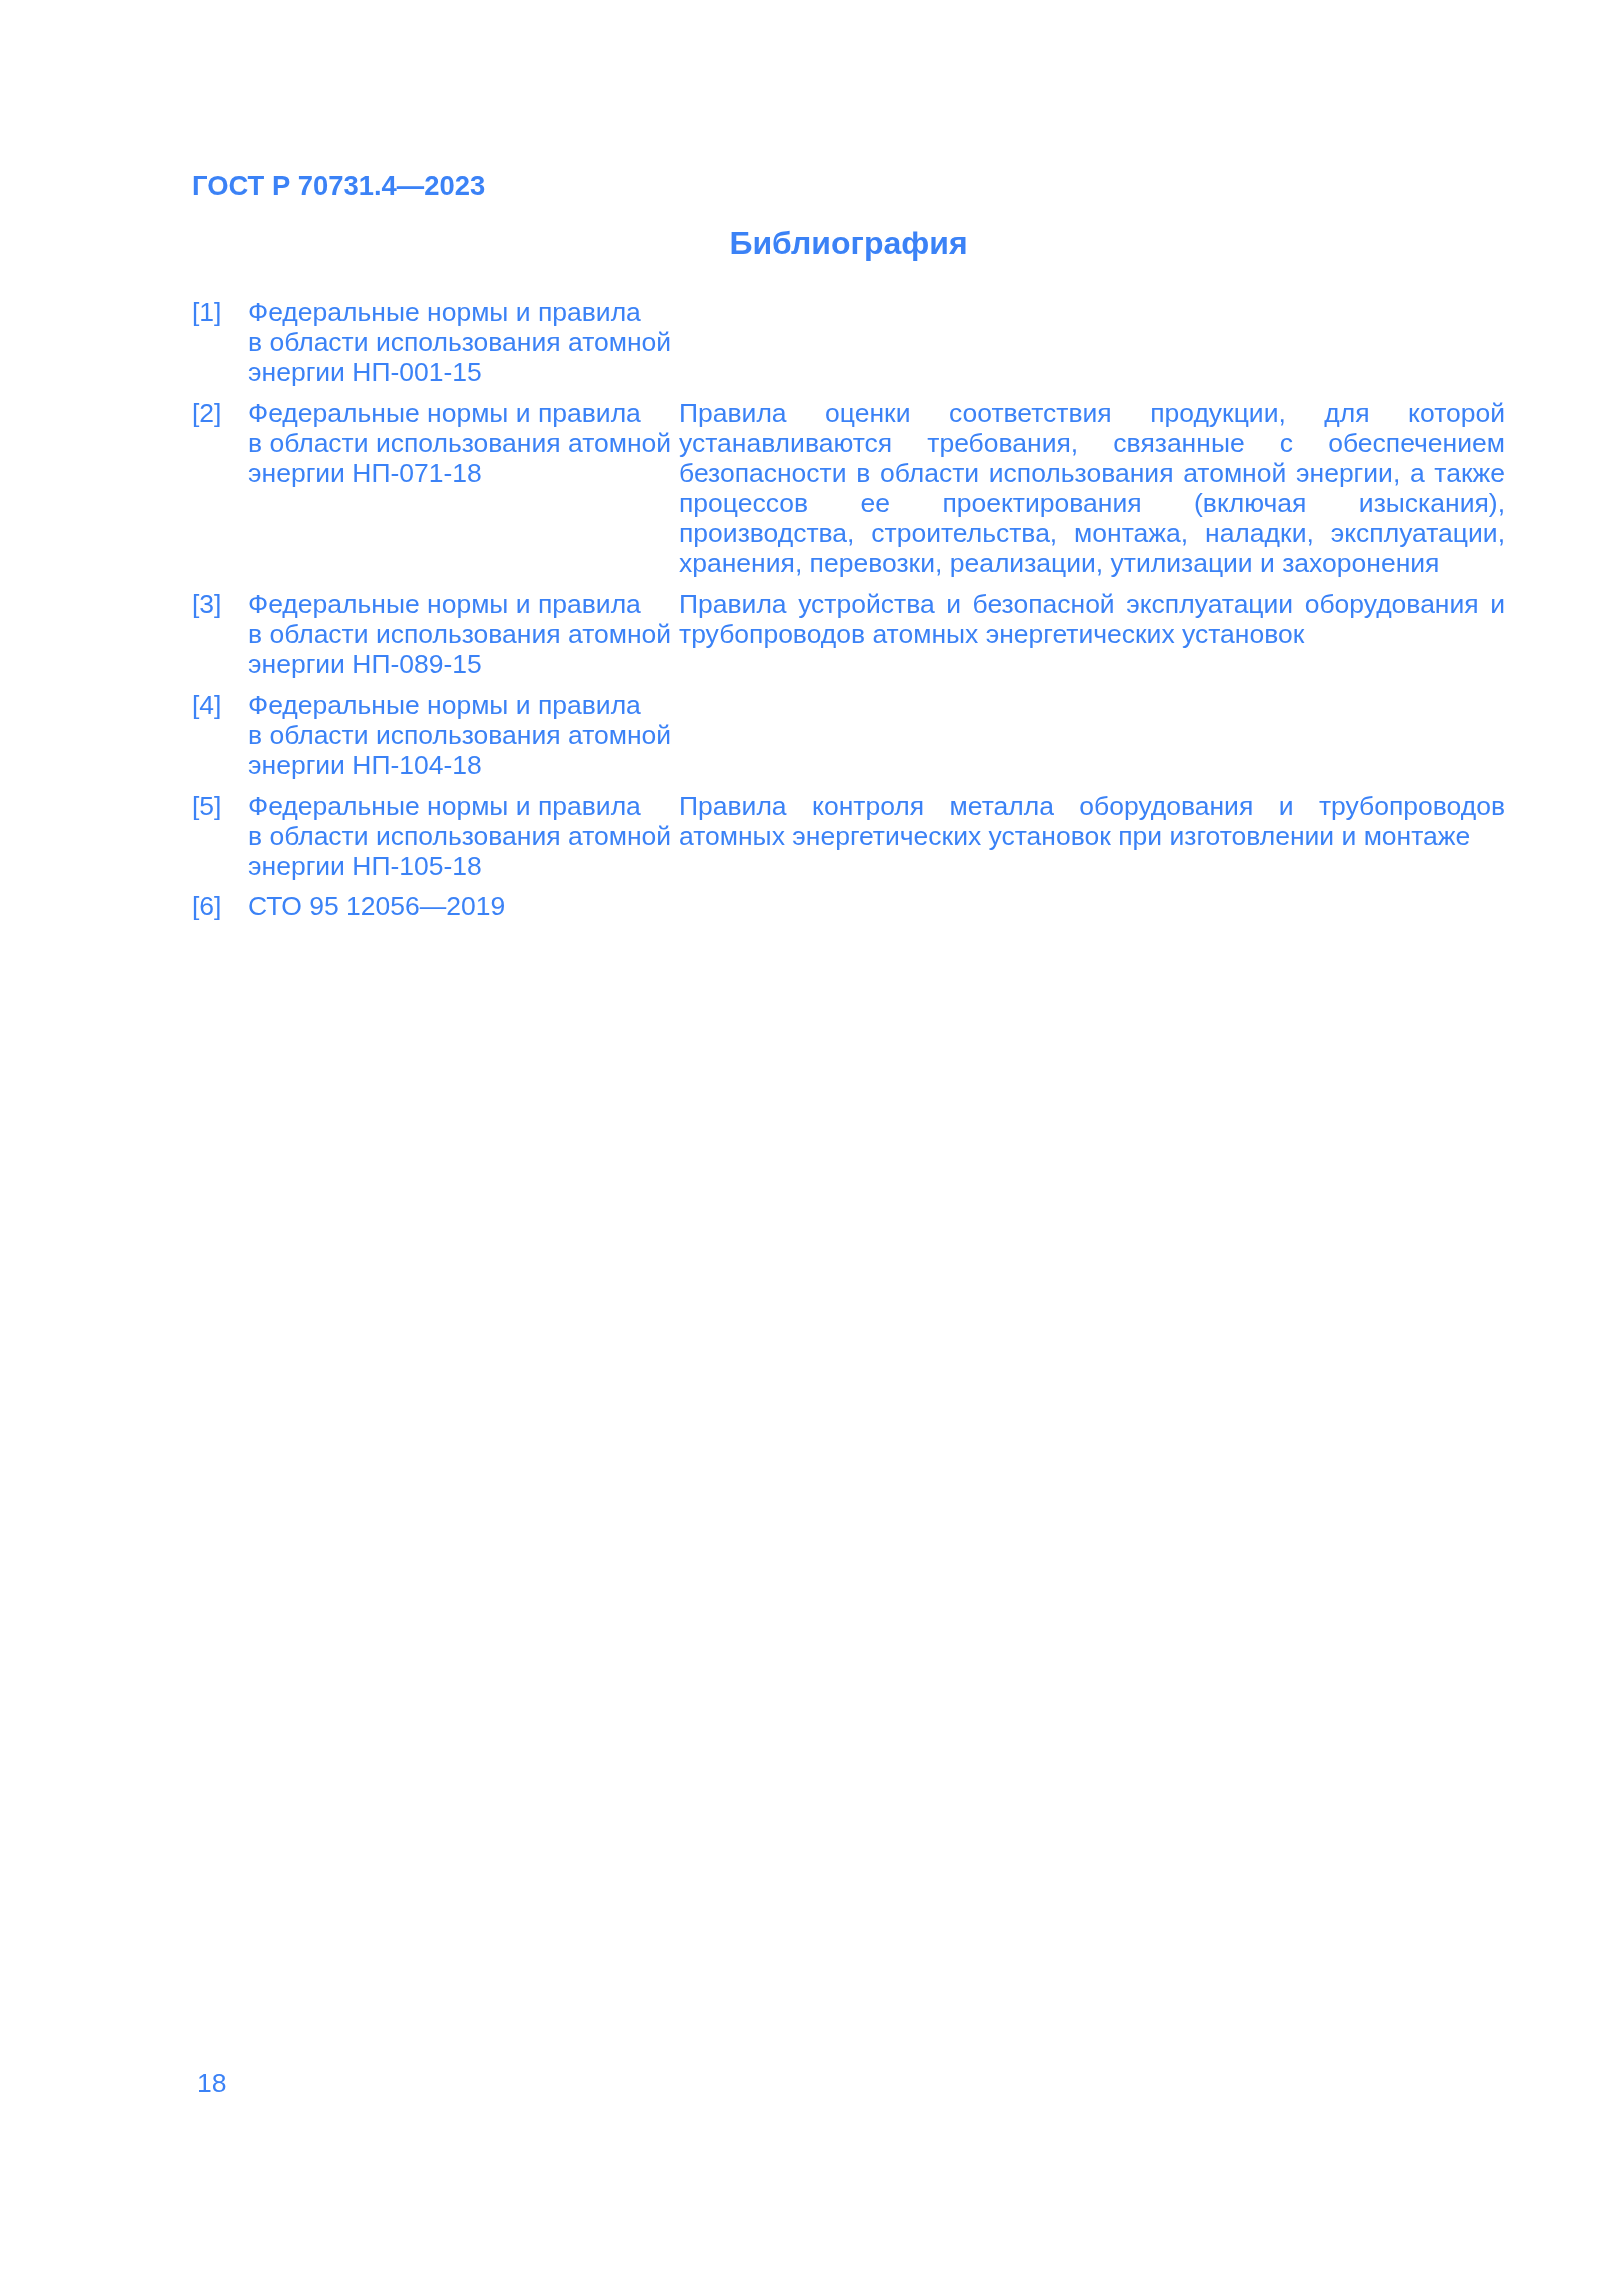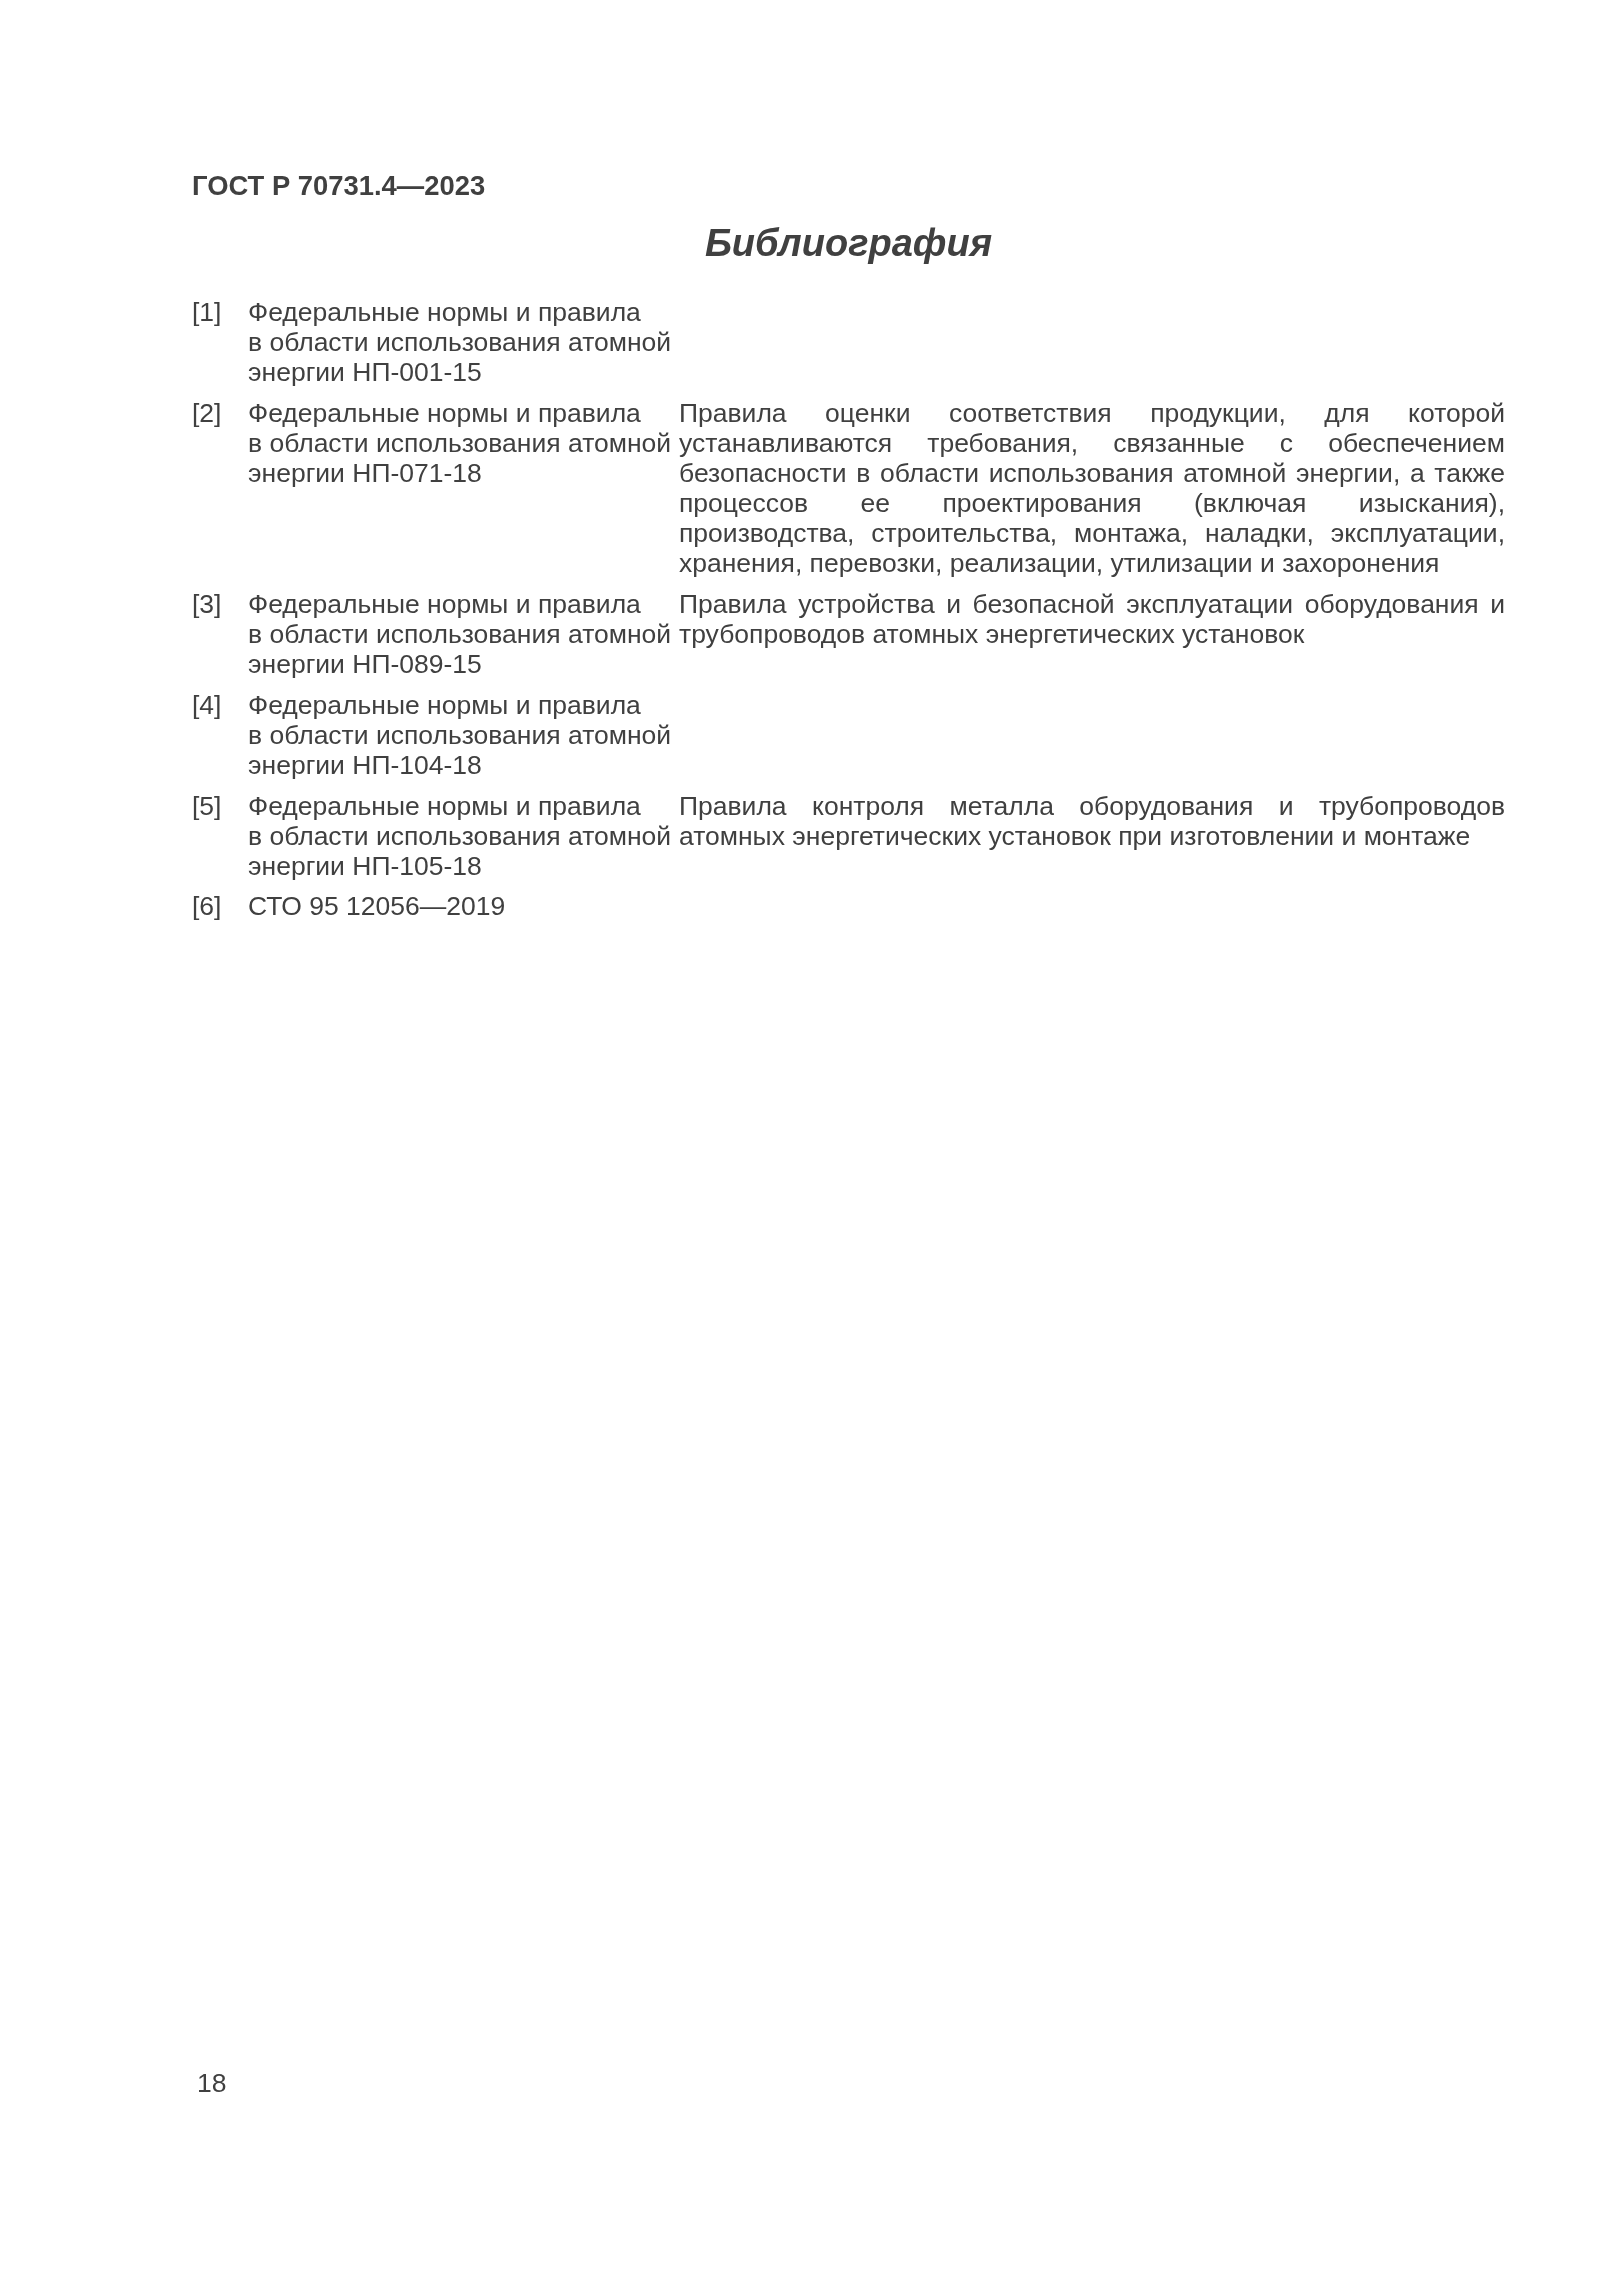--- a/index.html
+++ b/index.html
@@ -5,43 +5,42 @@
   html, body {
     margin: 0;
     padding: 0;
     background: #ffffff;
   }
   .page {
     position: relative;
     width: 1621px;
     height: 2293px;
     background: #ffffff;
-    color: #404040;
+    color: #3b82f6;
     font-family: "Liberation Sans", sans-serif;
     font-size: 26.5px;
     line-height: 30px;
     box-sizing: border-box;
     overflow: hidden;
   }
   .content {
     padding: 171px 116px 0 192px;
   }
   .doc-code {
     font-weight: bold;
     font-size: 27.4px;
     line-height: 30px;
     margin: 0 0 27.4px 0;
   }
   .page-title {
     text-align: center;
     font-weight: bold;
-    font-size: 38px;
+    font-size: 32px;
     line-height: 30px;
     margin: 0 0 39px 0;
-    font-style: italic;
   }
   .bib-list {
     margin: 0;
   }
   .entry {
     display: grid;
     grid-template-columns: 56px 431px 826px;
     align-items: start;
     margin-bottom: 10.8px;
   }

